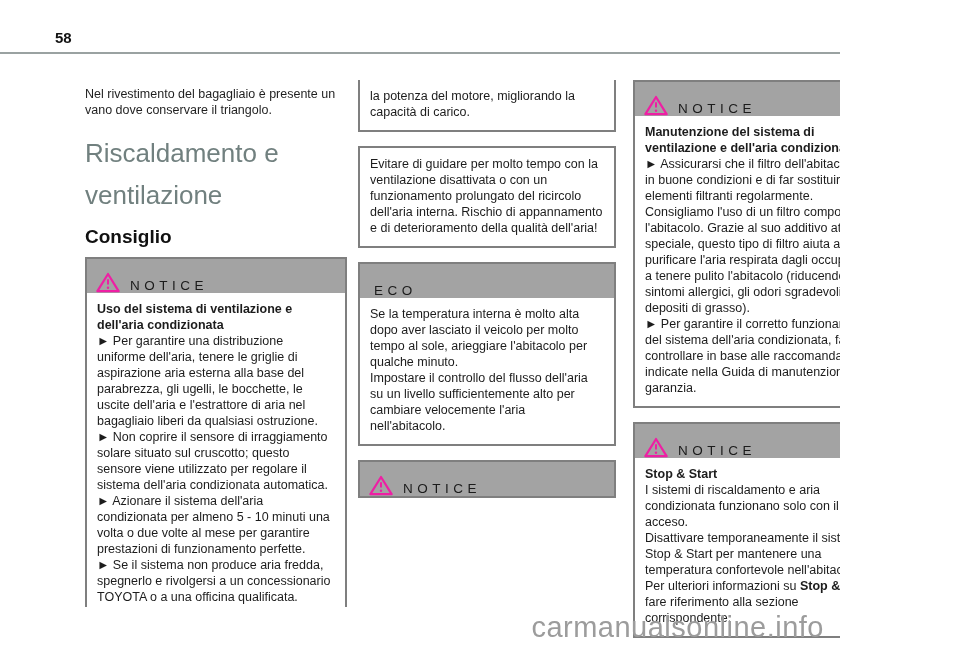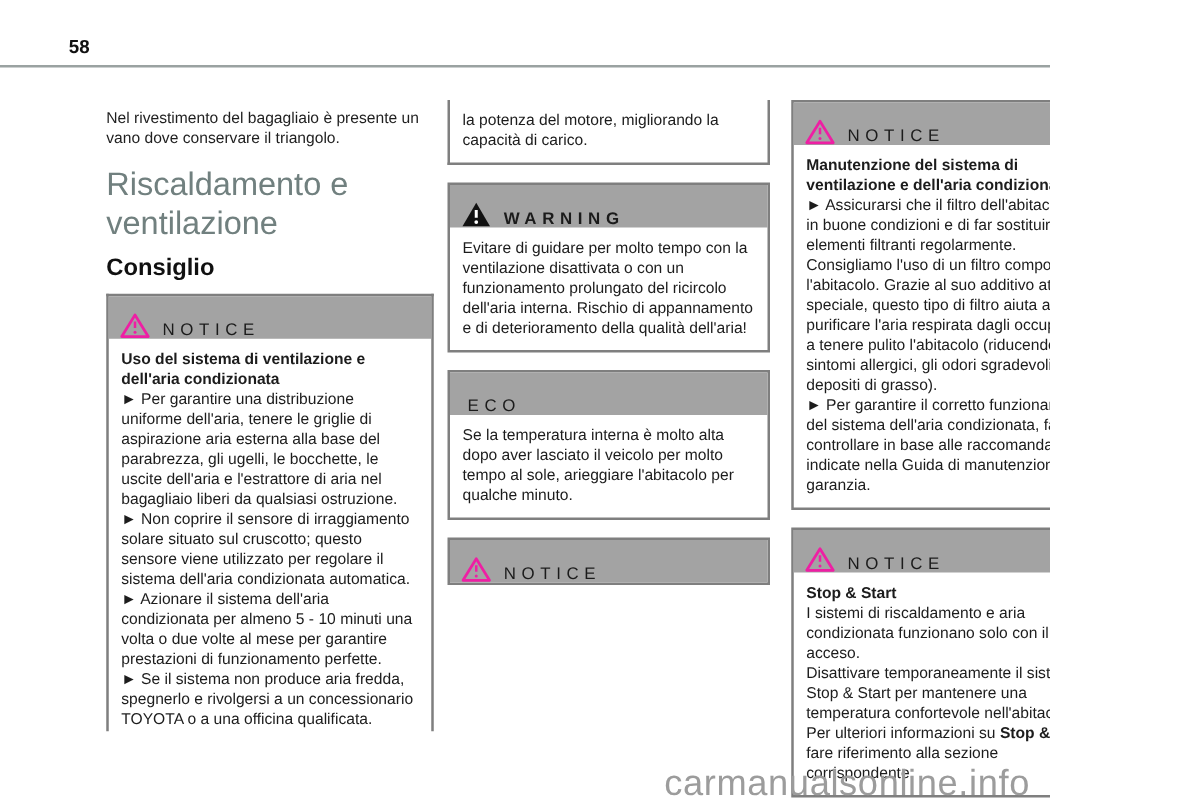--- a/index.html
+++ b/index.html
@@ -10,21 +10,21 @@
   .page-num{position:absolute;top:29px;left:55px;font-size:15px;font-weight:bold;color:#111;}
   .top-rule{position:absolute;top:52px;left:0;width:960px;height:2px;background:#9aa2a1;}
   .watermark{position:absolute;right:16px;bottom:5px;font-size:29px;color:#9c9c9c;letter-spacing:.5px;}
 
   .col{position:absolute;top:80px;}
   #col1{left:85px;width:262px;top:86px;}
   #col2{left:358px;width:258px;}
   #col3{left:633px;width:262px;}
 
   .intro{font-size:12.5px;line-height:16px;margin:0 0 14px;}
-  .section-title{font-size:26px;line-height:31px;font-weight:normal;color:#71807f;margin:0 0 10px;}
+  .section-title{font-size:26px;line-height:42px;font-weight:normal;color:#71807f;margin:0 0 10px;}
   .subsection-title{font-size:19px;line-height:22px;font-weight:bold;color:#101010;margin:0 0 9px;}
 
   .box{border:2px solid #7f7f7f;background:#ffffff;margin:0 0 14px;}
   .box.cut-bottom{border-bottom:none;margin-bottom:0;}
   .box.cut-top{border-top:none;}
   .box-hdr{display:flex;align-items:flex-end;height:34px;padding:0 9px;background:#a3a3a3;}
   .hdr-label{font-size:13.5px;letter-spacing:4.5px;color:#1b1b1b;margin-left:10px;white-space:nowrap;}
   .hdr-label.bold{font-weight:bold;}
   .hdr-label.no-icon{margin-left:5px;}
   .tri{flex:0 0 auto;display:block;}
@@ -66,39 +66,32 @@
   </div>
 
   <div class="col" id="col2">
     <div class="box cut-top">
       <div class="box-body">
         <p>la potenza del motore, migliorando la capacità di carico.</p>
       </div>
     </div>
 
     <div class="box">
-      <div class="box-hdr">
-        <svg class="tri" width="24" height="21" viewBox="0 0 24 21">
-          <path d="M12 1.2 L23 20 H1 Z" fill="#111111"></path>
-          <path d="M12 7 v6.2" stroke="#ffffff" stroke-width="2.4"></path>
-          <circle cx="12" cy="16.6" r="1.5" fill="#ffffff"></circle>
-        </svg>
-        <span class="hdr-label bold">WARNING</span>
-      </div>
       <div class="box-body">
         <p>Evitare di guidare per molto tempo con la ventilazione disattivata o con un funzionamento prolungato del ricircolo dell'aria interna. Rischio di appannamento e di deterioramento della qualità dell'aria!</p>
       </div>
     </div>
 
     <div class="box">
       <div class="box-hdr">
         <span class="hdr-label no-icon">ECO</span>
       </div>
       <div class="box-body">
         <p>Se la temperatura interna è molto alta dopo aver lasciato il veicolo per molto tempo al sole, arieggiare l'abitacolo per qualche minuto.</p>
+        <p>Impostare il controllo del flusso dell'aria su un livello sufficientemente alto per cambiare velocemente l'aria nell'abitacolo.</p>
       </div>
     </div>
 
     <div class="box">
       <div class="box-hdr">
         <svg class="tri" width="24" height="21" viewBox="0 0 24 21">
           <path d="M12 2 L22.6 19.2 H1.4 Z" fill="none" stroke="#ee1fa4" stroke-width="2.2" stroke-linejoin="round"></path>
           <path d="M12 7.2 v5.2" stroke="#ee1fa4" stroke-width="2"></path>
           <circle cx="12" cy="15.7" r="1.2" fill="#ee1fa4"></circle>
         </svg>

